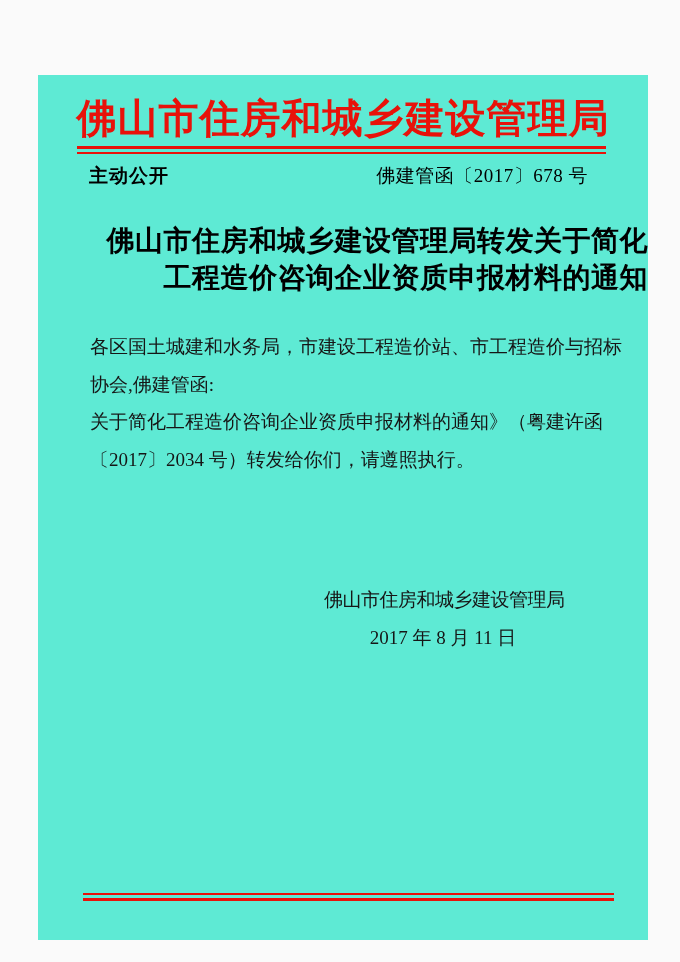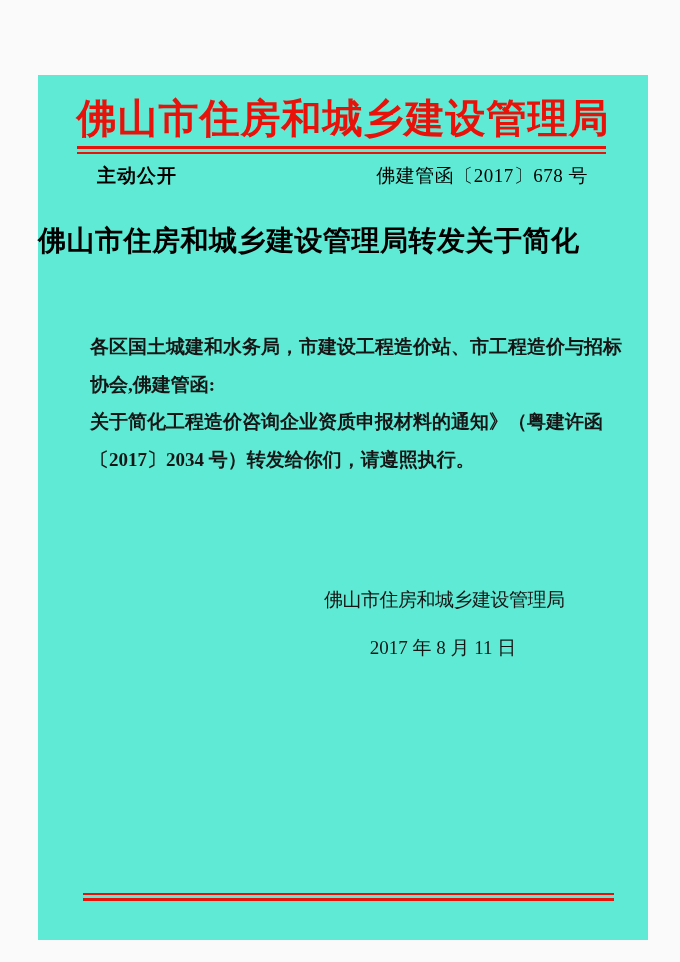--- a/index.html
+++ b/index.html
@@ -42,84 +42,85 @@
     border-bottom-width: 2px;
   }
   .rule-bottom {
     top: 818px; left: 45px; width: 531px;
     height: 8px;
     border-top-width: 2px;
     border-bottom-width: 3px;
   }
   .meta-row {
     position: absolute;
-    top: 88px; left: 59px; right: 60px;
+    top: 88px; left: 51px; right: 60px;
     display: flex;
     justify-content: space-between;
     align-items: flex-start;
     font-size: 19px;
   }
   .disclosure {
     font-family: "Liberation Sans", "DejaVu Sans", sans-serif;
     font-weight: bold;
     letter-spacing: 1px;
     color: #000;
   }
   .doc-number {
     font-size: 19px;
     color: #000;
     letter-spacing: 0.5px;
   }
   .doc-title {
     position: absolute;
     top: 147px; left: 0; width: 100%;
-    text-align: left;
+    text-align: right;
     font-weight: bold;
     font-size: 28px;
     line-height: 37px;
     color: #000;
     letter-spacing: 0.5px;
   }
   .body-text {
     position: absolute;
     top: 253px; left: 52px; width: 500px;
     font-size: 19px;
     line-height: 37.5px;
     color: #161616;
   }
-  .body-text .line { white-space: nowrap; font-weight: bold; }
+  .body-text .line { white-space: nowrap; }
   .body-text .indent { text-indent: 28px; }
   .signature-block {
     position: absolute;
     top: 506px; right: 86px;
     width: 238px;
     text-align: center;
     font-size: 19px;
     line-height: 38px;
     color: #161616;
   }
   .signature-agency { white-space: nowrap; letter-spacing: -0.5px; }
-  .signature-date { white-space: nowrap; margin-top: 10px; }
+  .signature-date { white-space: nowrap; }
 </style>
 </head>
 <body>
 
 <div class="page">
 
   <div class="letterhead-title">佛山市住房和城乡建设管理局</div>
 
   <div class="rule rule-top"></div>
 
   <div class="meta-row">
     <span class="disclosure">主动公开</span>
     <span class="doc-number">佛建管函〔2017〕678 号</span>
   </div>
 
   <div class="doc-title">
     <div>佛山市住房和城乡建设管理局转发关于简化</div>
+    <div>工程造价咨询企业资质申报材料的通知</div>
   </div>
 
   <div class="body-text">
     <div class="line">各区国土城建和水务局，市建设工程造价站、市工程造价与招标</div>
     <div class="line">协会,佛建管函:</div>
     <div class="line">关于简化工程造价咨询企业资质申报材料的通知》（粤建许函</div>
     <div class="line">〔2017〕2034 号）转发给你们，请遵照执行。</div>
   </div>
 
   <div class="signature-block">

